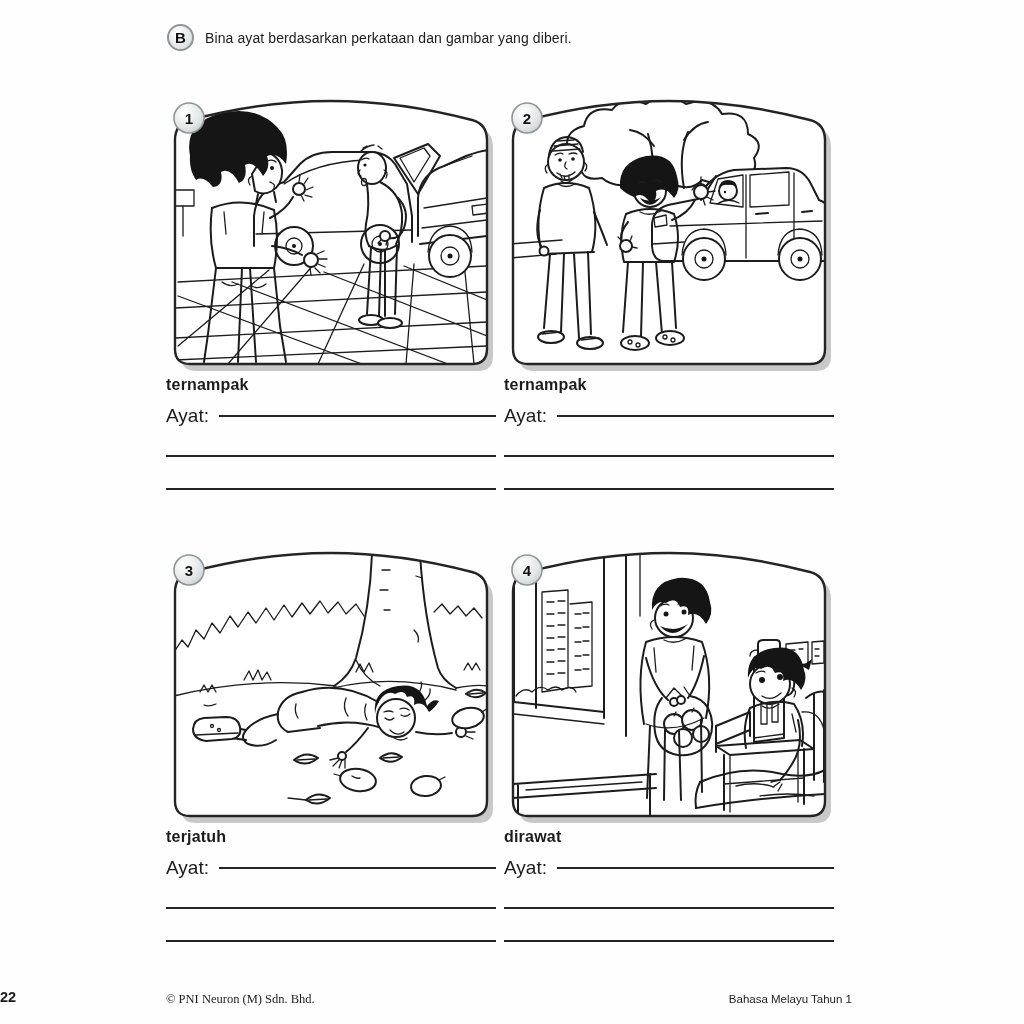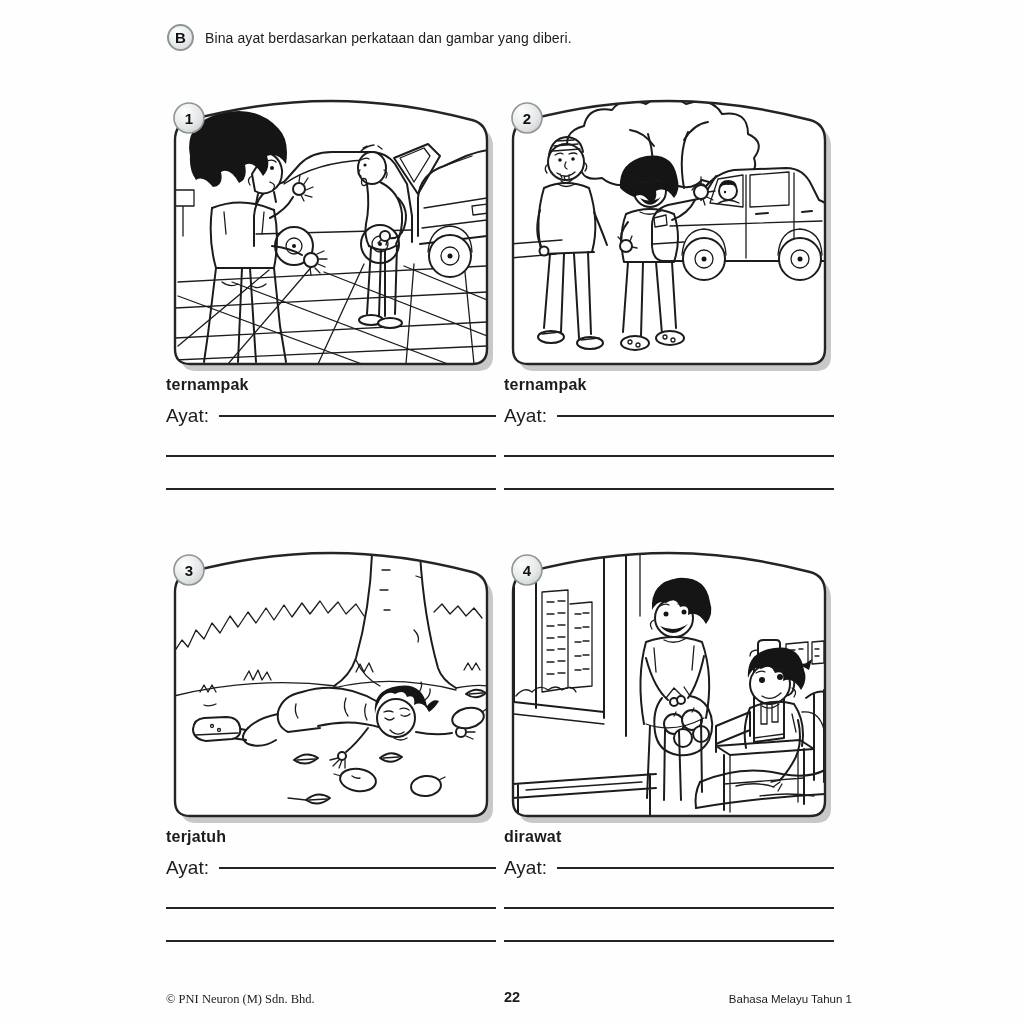--- a/index.html
+++ b/index.html
@@ -23,21 +23,21 @@
   .ex4{left:504px;top:546px}
   .word{font-size:16px;font-weight:bold;margin-top:4px;letter-spacing:.2px}
   .ayat-row{display:flex;align-items:center;margin-top:8px;font-size:19px;height:27px}
   .ayat-label{margin-right:10px;white-space:nowrap}
   .blank{flex:1;border-bottom:2px solid #242424}
   .answer-line{border-bottom:2px solid #242424;height:0;margin-top:26px}
   .answer-line.second{margin-top:31px}
 
   
   .footer-left{position:absolute;left:166px;top:992px;font-family:Liberation Serif, serif;font-size:12.5px}
-  .footer-center{position:absolute;left:0;right:0;top:989px;text-align:center;font-size:14.5px;font-weight:bold}
+  .footer-center{position:absolute;left:0;right:0;top:989px;font-size:14.5px;font-weight:bold}
   .footer-right{position:absolute;right:172px;top:993px;font-size:11.5px;font-weight:normal}
 
   
   svg.scene{display:block}
   .o{fill:none;stroke:#1c1c1c;stroke-width:2;stroke-linecap:round;stroke-linejoin:round}
   .t{fill:none;stroke:#1c1c1c;stroke-width:1.3;stroke-linecap:round;stroke-linejoin:round}
   .w{fill:#ffffff;stroke:#1c1c1c;stroke-width:2;stroke-linecap:round;stroke-linejoin:round}
   .wt{fill:#ffffff;stroke:#1c1c1c;stroke-width:1.3;stroke-linecap:round;stroke-linejoin:round}
   .k{fill:#151515;stroke:none}
   .shadow{fill:#c2c2c2;opacity:.9}

